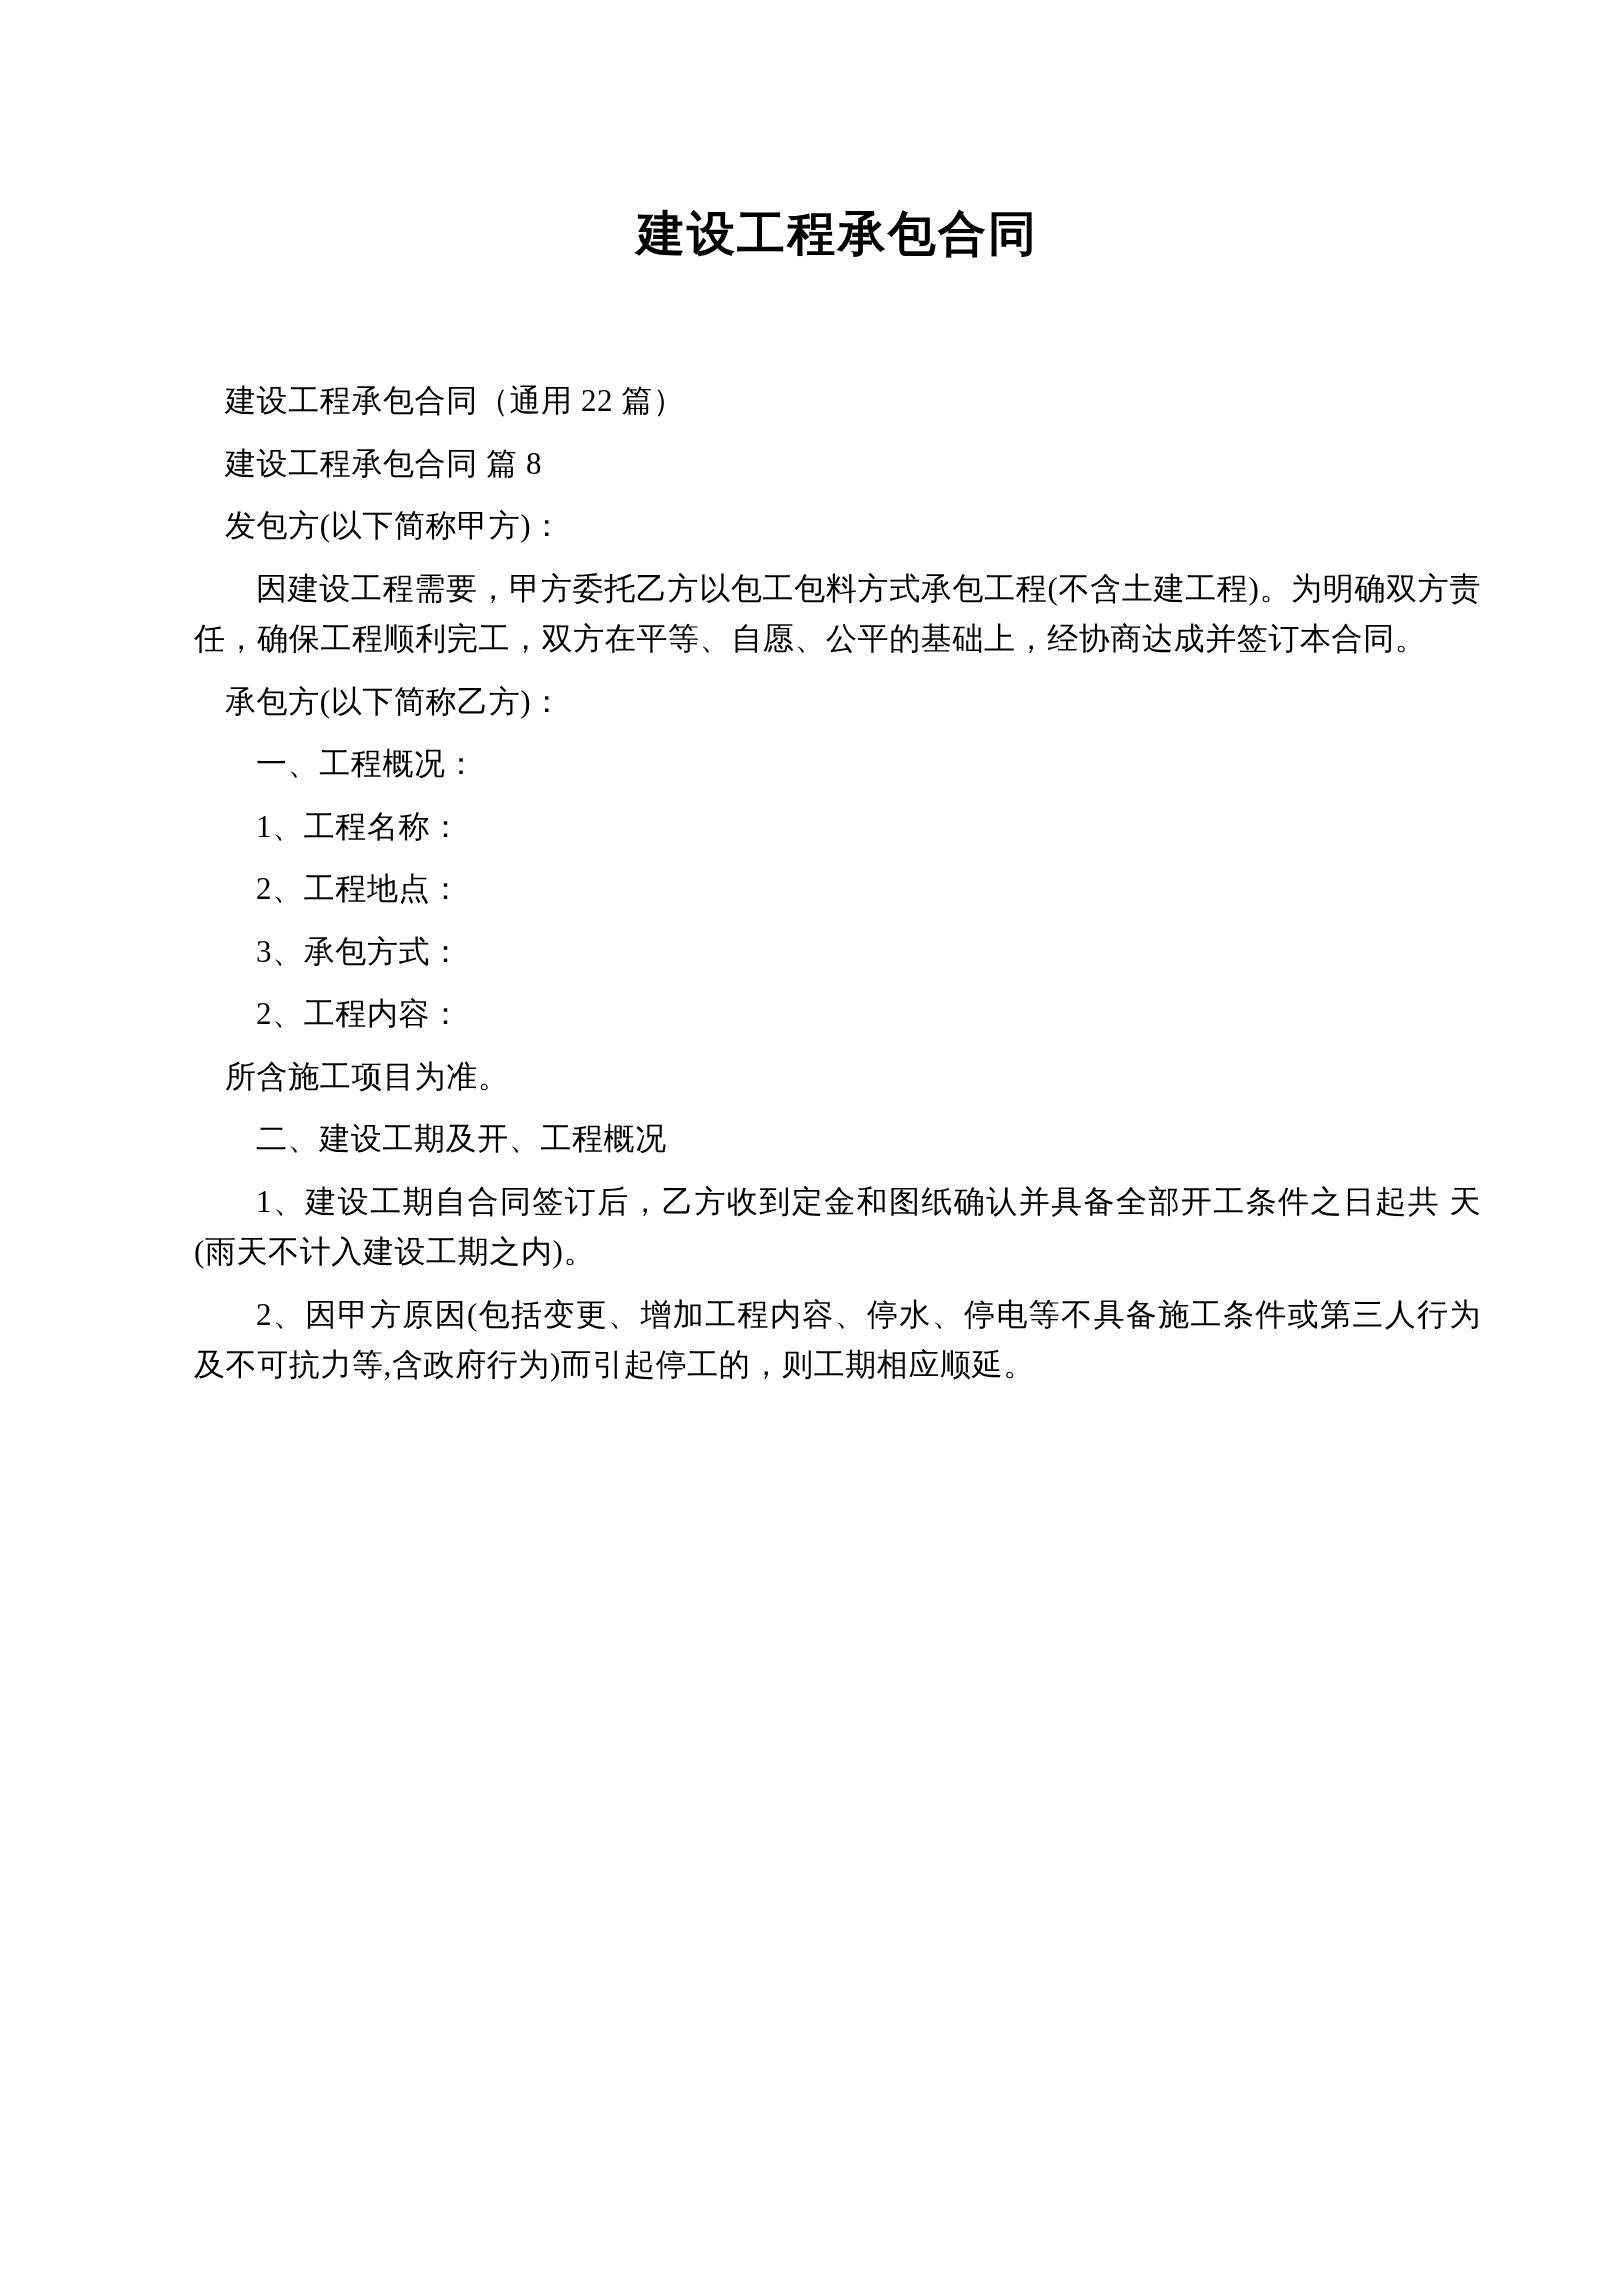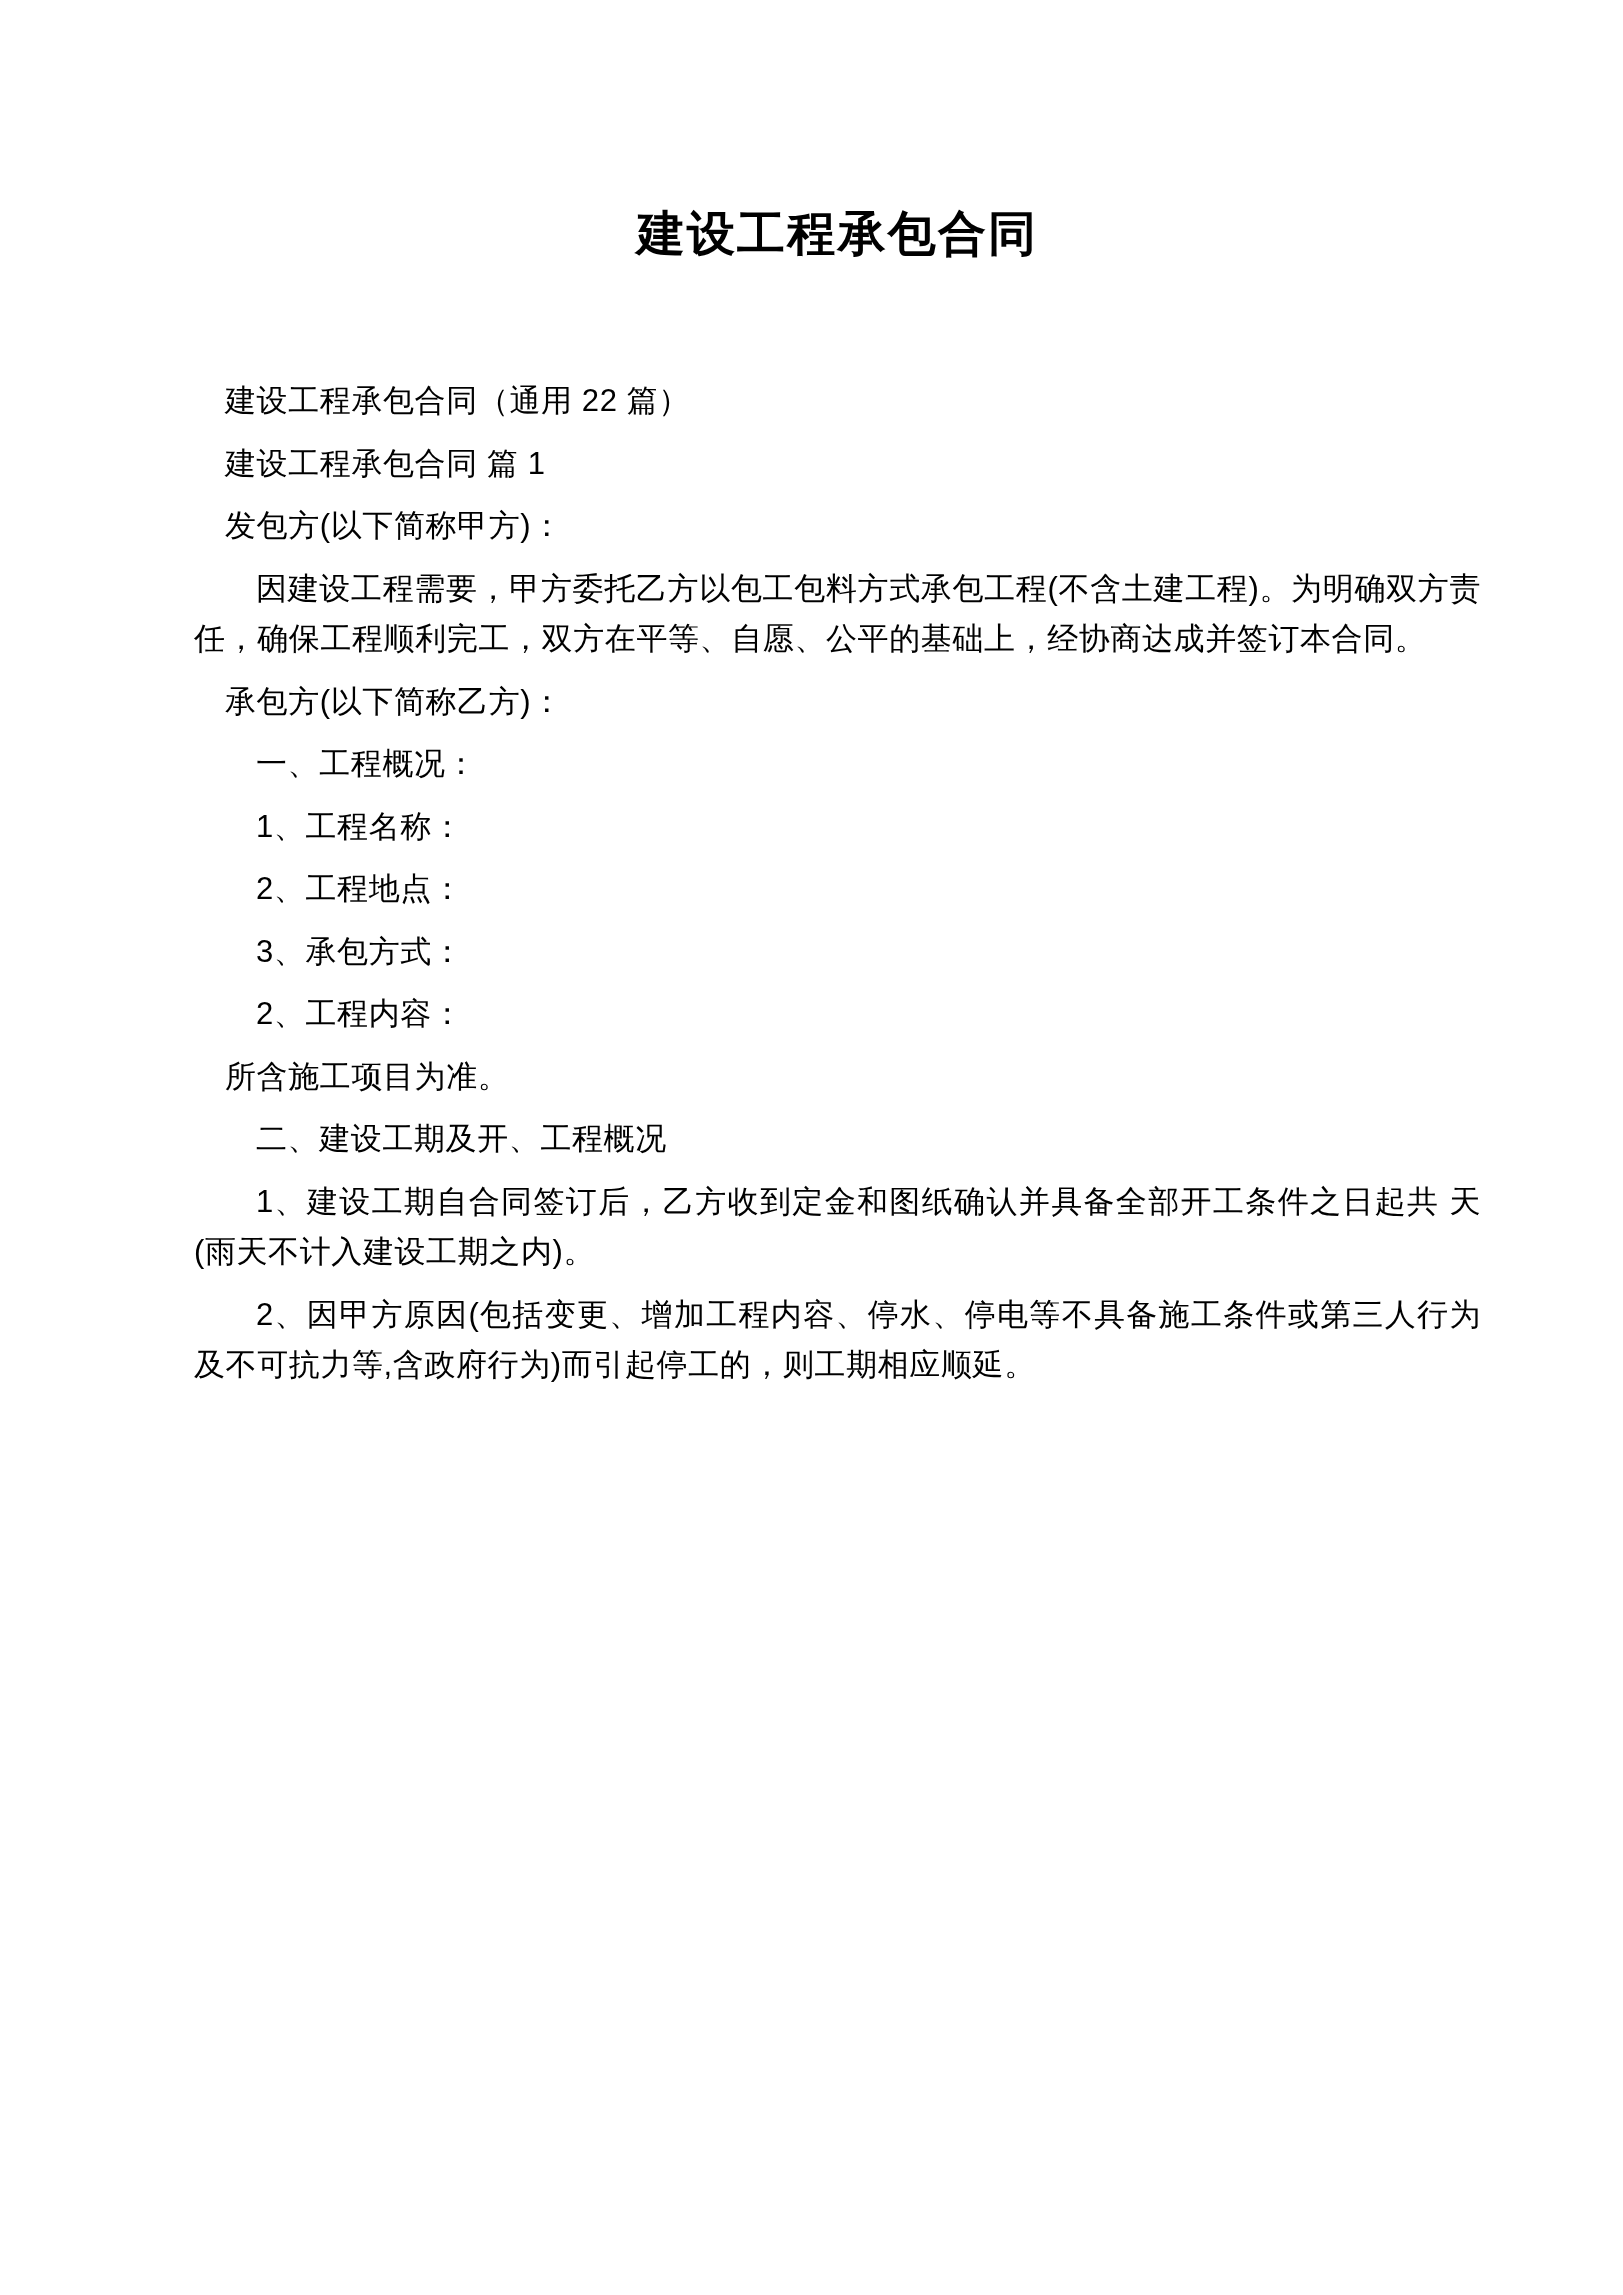--- a/index.html
+++ b/index.html
@@ -31,42 +31,42 @@
   }
   .body-block {
     margin-top: 112px;
   }
   p.line {
     font-size: 31px;
     line-height: 1.62;
     margin: 0 0 12.3px 0;
     letter-spacing: 0.6px;
     text-align: justify;
-    font-family: Liberation Sans, sans-serif;
+    font-family: Liberation Serif, serif;
   }
   p.indent1 {
     text-indent: 31px;
   }
   p.indent2 {
     text-indent: 62px;
   }
   p.para {
     text-indent: 62px;
     margin-bottom: 12.3px;
   }
 </style>
 </head>
 <body>
 
 <div class="page">
   <h1 class="doc-title">建设工程承包合同</h1>
 
   <div class="body-block">
     <p class="line indent1">建设工程承包合同（通用 22 篇）</p>
-    <p class="line indent1">建设工程承包合同  篇 1</p>
+    <p class="line indent1">建设工程承包合同  篇 8</p>
     <p class="line indent1">发包方(以下简称甲方)：</p>
     <p class="line para">因建设工程需要，甲方委托乙方以包工包料方式承包工程(不含土建工程)。为明确双方责任，确保工程顺利完工，双方在平等、自愿、公平的基础上，经协商达成并签订本合同。</p>
     <p class="line indent1">承包方(以下简称乙方)：</p>
     <p class="line indent2">一、工程概况：</p>
     <p class="line indent2">1、工程名称：</p>
     <p class="line indent2">2、工程地点：</p>
     <p class="line indent2">3、承包方式：</p>
     <p class="line indent2">2、工程内容：</p>
     <p class="line indent1">所含施工项目为准。</p>
     <p class="line indent2">二、建设工期及开、工程概况</p>

